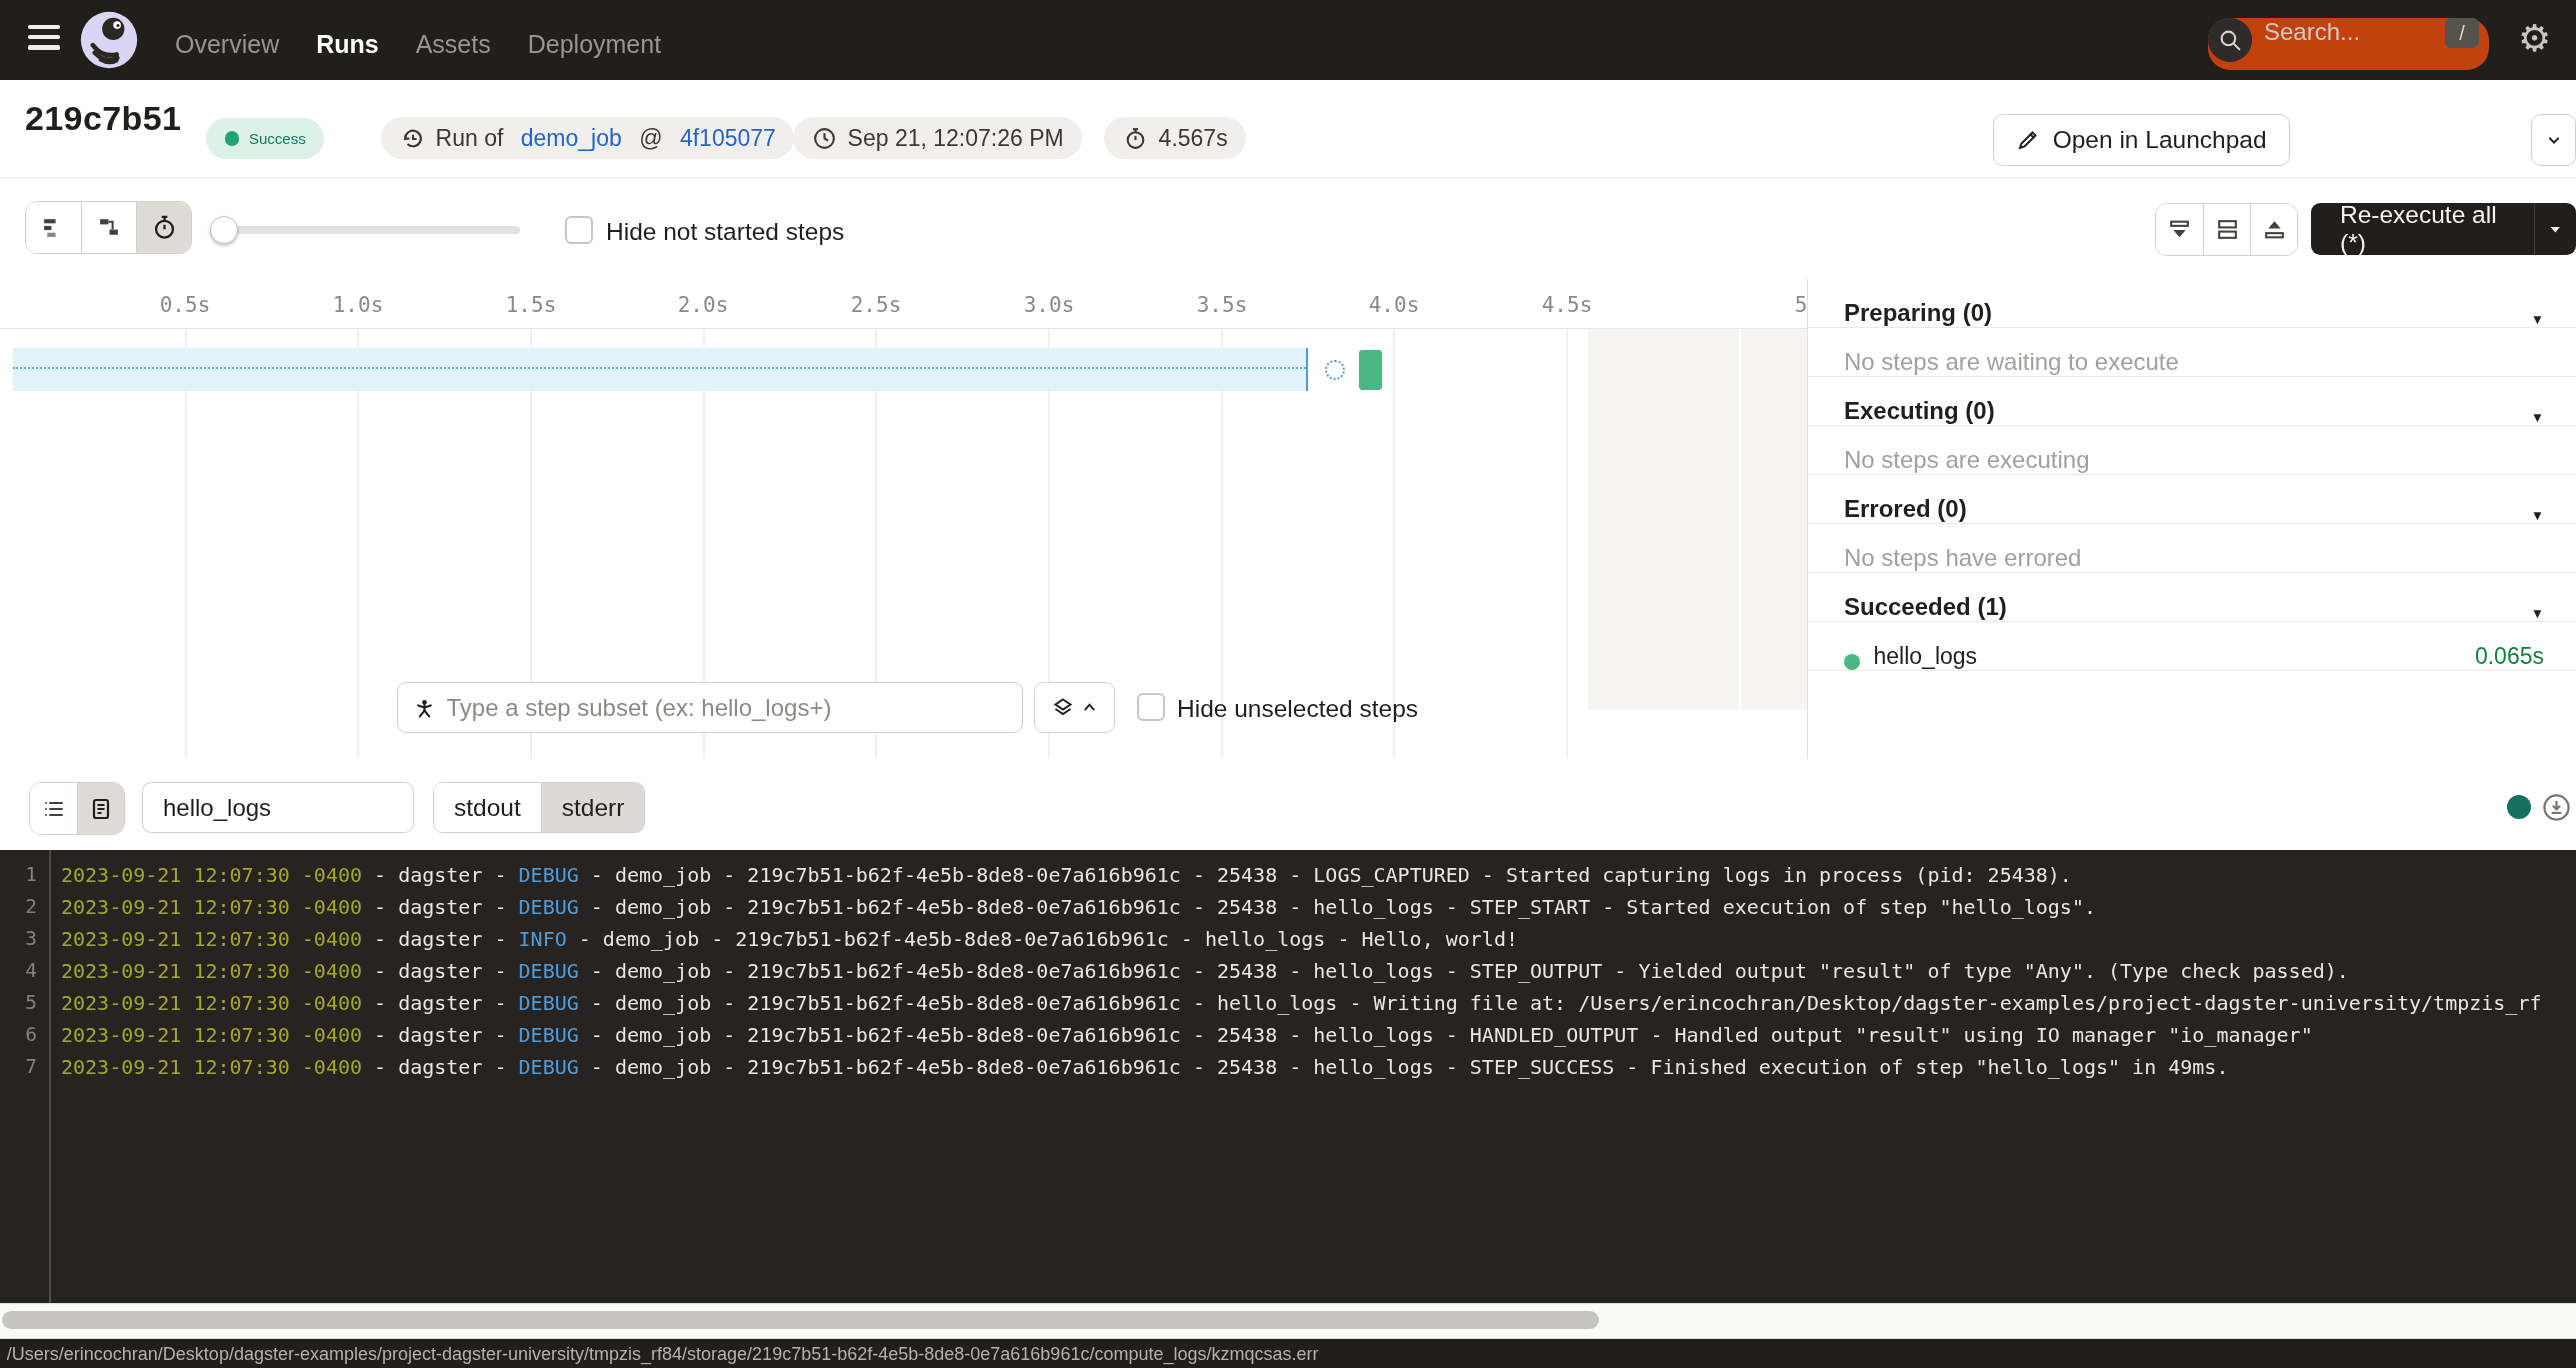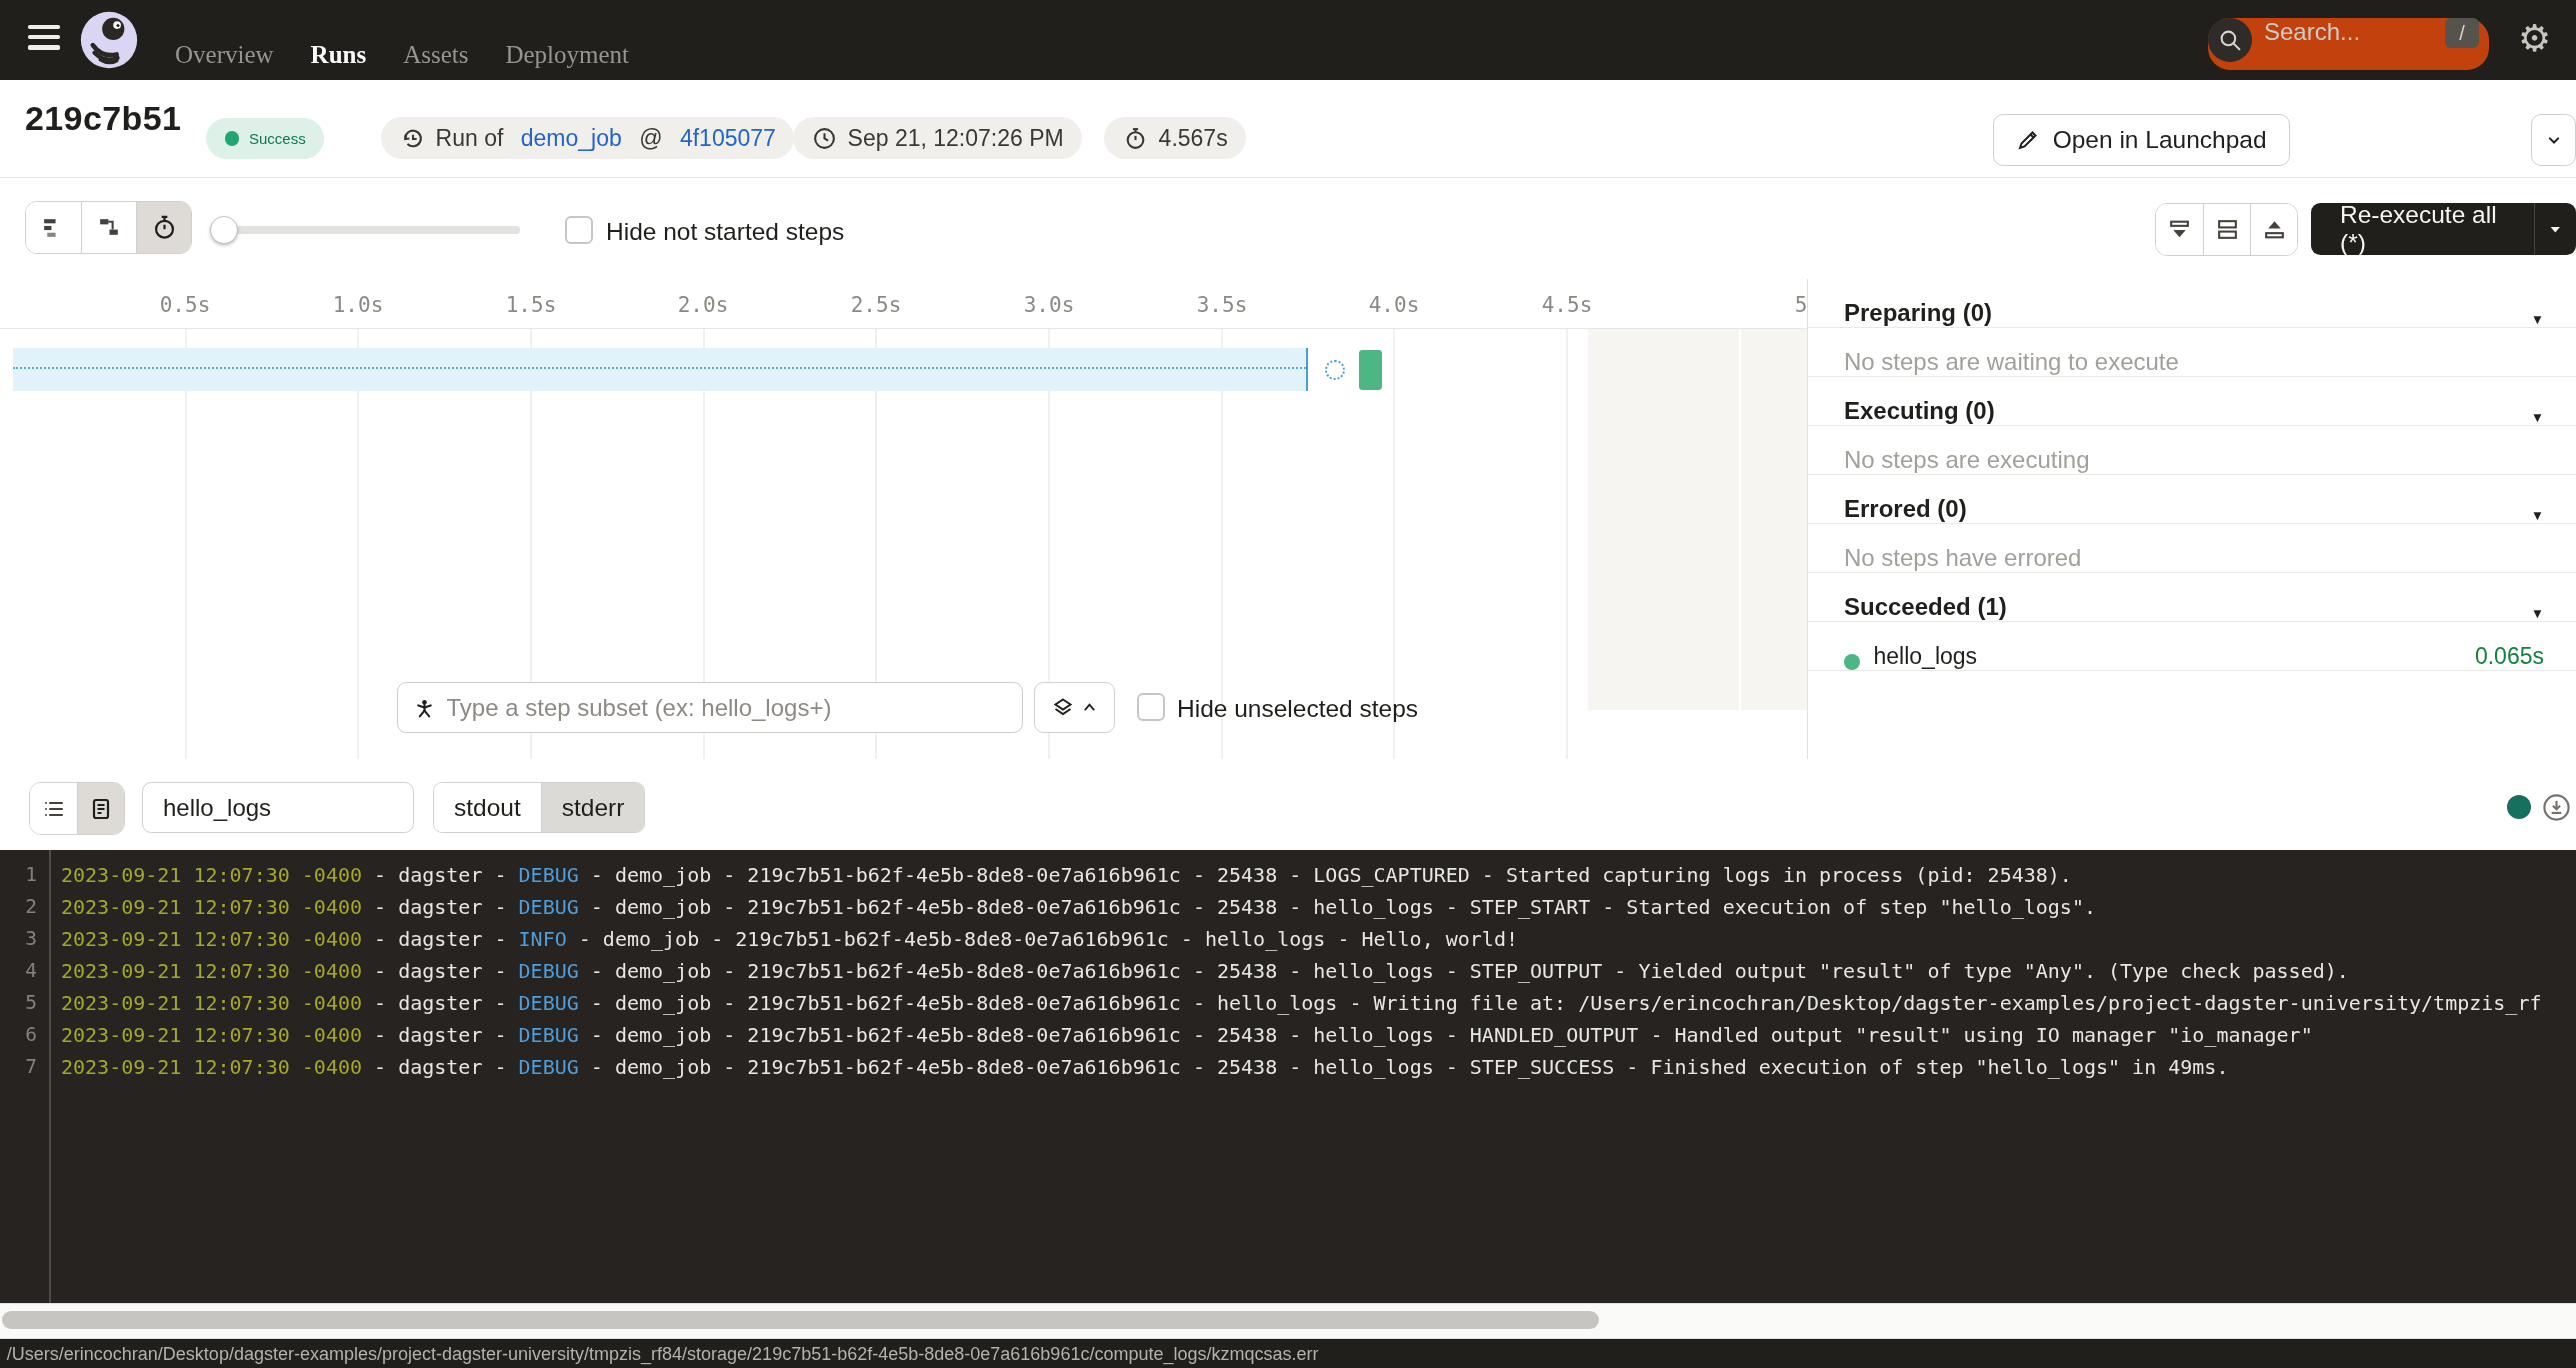--- a/index.html
+++ b/index.html
@@ -5,21 +5,21 @@
   * { box-sizing: border-box; margin: 0; padding: 0; }
   body { margin:0; background:#888; }
   .app { position:relative; width:2576px; height:1368px; background:#fff;
          font-family:"Liberation Sans", sans-serif; overflow:hidden; }
 
   
   .topnav { position:absolute; left:0; top:0; width:100%; height:80px; background:#211f1c; }
   .burger { position:absolute; left:28px; top:25px; width:32px; height:29px; cursor:pointer; }
   .burger div { width:32px; height:4.2px; background:#f1efec; border-radius:1.7px; margin-bottom:6px; }
   .logo { position:absolute; left:80px; top:11px; }
-  .navitems { position:absolute; left:175px; top:15px; height:80px; display:flex; gap:37px; align-items:center; font-size:25px;font-family:Liberation Serif, serif; }
+  .navitems { position:absolute; left:175px; top:4px; height:80px; display:flex; gap:37px; align-items:center; font-size:25px; }
   .navitem { color:#98958f; cursor:pointer; }
   .navitem.active { color:#ffffff; font-weight:bold; }
   .search { position:absolute; left:2208px; top:18px; width:281px; height:52px; border-radius:22px; background:#c2410c; display:flex; align-items:flex-start; cursor:text; }
   .search-circle { width:44px; height:44px; border-radius:50%; background:#2e2b28; display:flex; align-items:center; justify-content:center; flex:0 0 44px; }
   .search-ph { color:#cfccc6; font-size:24px; margin-left:12px; flex:1; }
   .kbd { width:34px; height:30px; background:#56534d; border-radius:6px; color:#d8d5d0; font-size:20px; display:flex; align-items:center; justify-content:center; margin-right:10px; }
   .gear { position:absolute; left:2518px; top:17px; font-size:37px; color:#c9c6c0; cursor:pointer; line-height:44px; }
 
   
   .runheader { position:absolute; left:0; top:80px; width:100%; height:98px; background:#fff; border-bottom:0.8px solid #e7e5e2; }

